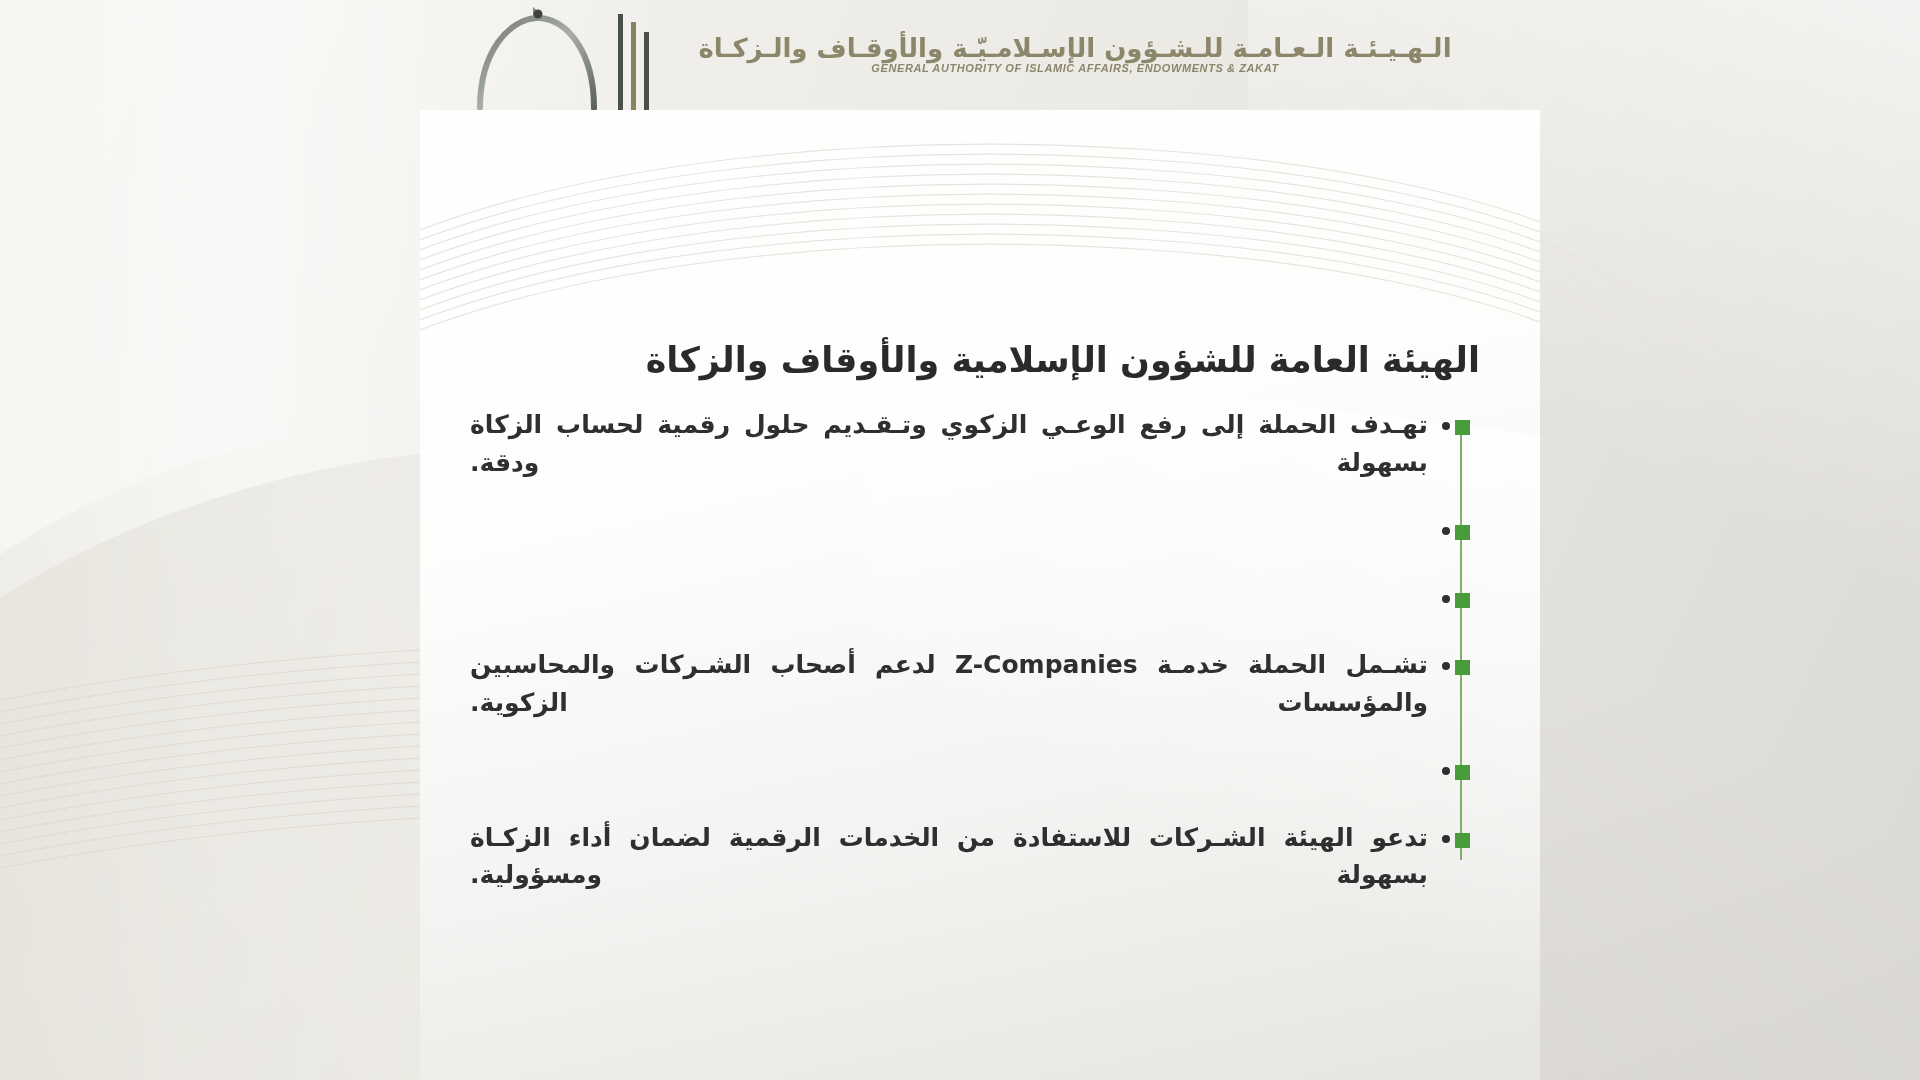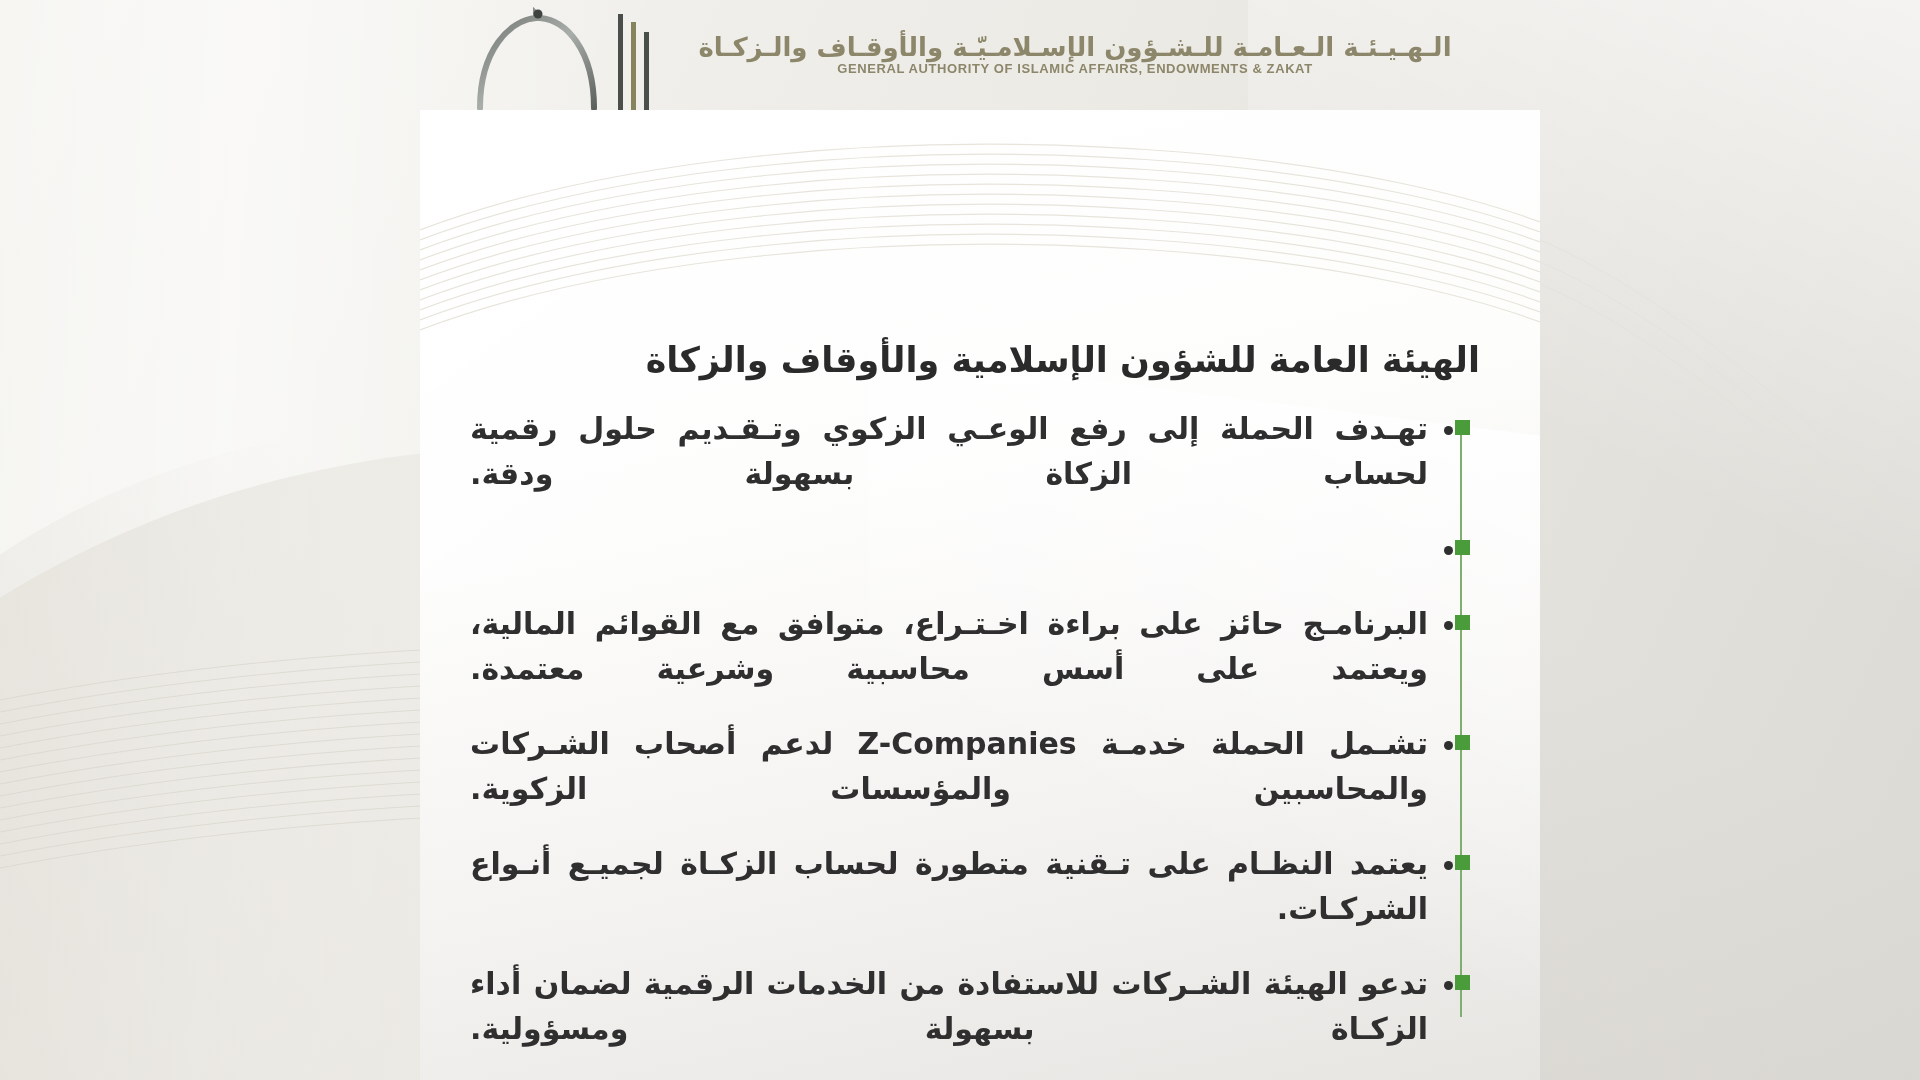--- a/index.html
+++ b/index.html
@@ -76,23 +76,23 @@
     display:flex; align-items:center; justify-content:center; gap:30px;
     z-index:8;
   }
   .logo-text{ text-align:center; line-height:1.05; }
   .logo-ar{
     font-size:26px; font-weight:700; color:#8c866a;
     letter-spacing:.5px; white-space:nowrap;
     font-family:"DejaVu Sans","Liberation Sans",sans-serif;
   }
   .logo-en{
-    font-size:13px; font-weight:700; color:#8c866a;
+    font-size:11px; font-weight:700; color:#8c866a;
     letter-spacing:.6px; white-space:nowrap; margin-top:1px;
-    direction:ltr; font-family:"Liberation Sans",sans-serif;
+    direction:ltr; font-family:"Liberation Sans",sans-serif;font-style:italic;
   }
   .logo-mark{ width:200px; height:110px; flex:0 0 auto; }
 
   
   .content{
     position:absolute; left:470px; top:340px; width:1010px;
     z-index:9; text-align:right; direction:rtl;
   }
   .org-line{
     font-size:35px; font-weight:700; color:#2a2a2a;
@@ -108,21 +108,21 @@
   .headline .hl-line{ display:block; }
 
   
   .bullets{ position:relative; padding-right:52px; }
   .rail{
     position:absolute; right:18px; top:14px; bottom:34px;
     width:2px; background:#7fae6e;
   }
   .bullet{
     position:relative; margin-bottom:30px;
-    font-size:30px; font-weight:700; color:#2f2f2f;
+    font-size:25px; font-weight:700; color:#2f2f2f;
     line-height:1.5; text-align:justify; text-align-last:justify;
     font-family:"DejaVu Sans","Liberation Sans",sans-serif;
   }
   .bullet:last-child{ margin-bottom:0; }
   .bullet .marker{
     position:absolute; right:-42px; top:14px;
     width:15px; height:15px; background:#4a9c3a;
   }
   .bullet b{ font-weight:700; direction:ltr; unicode-bidi:embed; }
 </style>
@@ -210,19 +210,19 @@
 
 <main class="content">
 
   <div class="org-line">الهيئة العامة للشؤون الإسلامية والأوقاف والزكاة</div>
 
 
   <ul class="bullets" id="bullet-list">
     <div class="rail" style="background: rgb(127, 174, 110);"></div>
   <li class="bullet"><span class="marker" style="background: rgb(74, 156, 58);"></span><span>تهـدف الحملة إلى رفع الوعـي الزكوي وتـقـديم حلول رقمية لحساب الزكاة بسهولة ودقة.</span></li>
       <li class="bullet"><span class="marker" style="background: rgb(74, 156, 58);"></span></li>
-      <li class="bullet"><span class="marker" style="background: rgb(74, 156, 58);"></span><span>البرنامـج حائز على براءة اخـتـراع، متوافق مع القوائم المالية، ويعتمد على أسس محاسبية وشرعية معتمدة.</span></li>
+      <li class="bullet"><span class="marker" style="background: rgb(74, 156, 58);"></span></li>
       <li class="bullet"><span class="marker" style="background: rgb(74, 156, 58);"></span><span>تشـمل الحملة خدمـة <b>Z-Companies</b> لدعم أصحاب الشـركات والمحاسبين والمؤسسات الزكوية.</span></li>
-      <li class="bullet"><span class="marker" style="background: rgb(74, 156, 58);"></span><span>يعتمد النظـام على تـقنية متطورة لحساب الزكـاة لجميـع أنـواع الشركـات.</span></li>
+      <li class="bullet"><span class="marker" style="background: rgb(74, 156, 58);"></span></li>
       <li class="bullet"><span class="marker" style="background: rgb(74, 156, 58);"></span><span>تدعو الهيئة الشـركات للاستفادة من الخدمات الرقمية لضمان أداء الزكـاة بسهولة ومسؤولية.</span></li>
     </ul>
 
 </main>
 
 </body></html>

